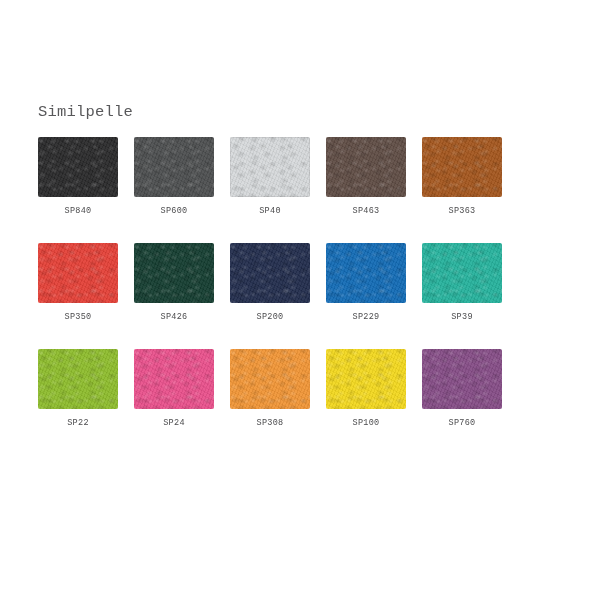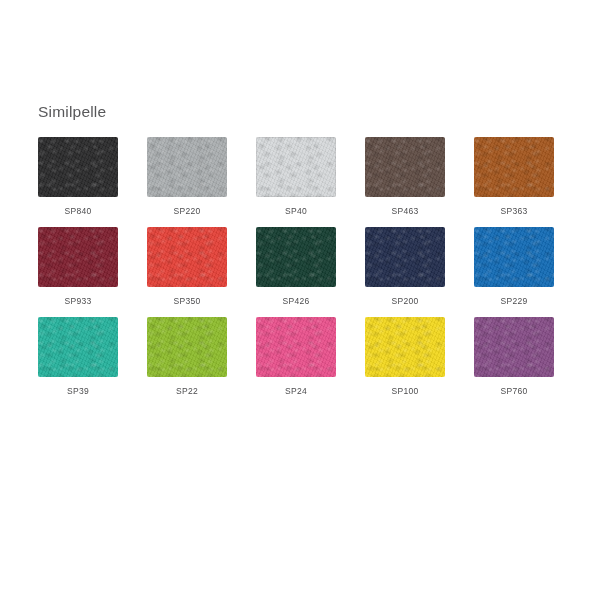--- a/index.html
+++ b/index.html
@@ -11,20 +11,21 @@
     height: 600px;
     background: #ffffff;
     font-family: "Liberation Sans", sans-serif;
     overflow: hidden;
   }
   #page {
     position: relative;
     width: 600px;
     height: 524px;
     background: #ffffff;
+    font-family: Liberation Mono, monospace;
   }
   #palette-title {
     position: absolute;
     left: 38px;
     top: 102px;
     font-size: 15.5px;
     font-weight: 400;
     color: #58585a;
     letter-spacing: 0.2px;
     line-height: 20px;
@@ -32,20 +33,21 @@
   #swatch-grid {
     position: absolute;
     left: 38px;
     top: 137px;
     width: 516px;
     display: grid;
     grid-template-columns: repeat(5, 80px);
     grid-auto-rows: 90px;
     column-gap: 29px;
     row-gap: 0px;
+    gap: 16px;
   }
   .swatch-cell {
     width: 80px;
     position: relative;
   }
   .swatch-chip {
     width: 80px;
     height: 60px;
     border-radius: 2px;
     position: relative;
@@ -104,25 +106,25 @@
 
   <div id="swatch-grid">
       <div class="swatch-cell">
         <div class="swatch-chip" style="background-color: rgb(39, 39, 40);">
           <div class="grain"></div>
           <div class="grain2"></div>
         </div>
         <div class="swatch-label">SP840</div>
       </div>
       <div class="swatch-cell">
-        <div class="swatch-chip" style="background-color: rgb(168, 172, 174);">
-          <div class="grain"></div>
-          <div class="grain2"></div>
-        </div>
-        <div class="swatch-label">SP220</div>
+        <div class="swatch-chip" style="background-color: rgb(74, 76, 77);">
+          <div class="grain"></div>
+          <div class="grain2"></div>
+        </div>
+        <div class="swatch-label">SP600</div>
       </div>
       <div class="swatch-cell">
         <div class="swatch-chip light-chip" style="background-color: rgb(213, 216, 218);">
           <div class="grain"></div>
           <div class="grain2"></div>
         </div>
         <div class="swatch-label">SP40</div>
       </div>
       <div class="swatch-cell">
         <div class="swatch-chip" style="background-color: rgb(93, 74, 66);">
@@ -132,27 +134,20 @@
         <div class="swatch-label">SP463</div>
       </div>
       <div class="swatch-cell">
         <div class="swatch-chip" style="background-color: rgb(162, 84, 27);">
           <div class="grain"></div>
           <div class="grain2"></div>
         </div>
         <div class="swatch-label">SP363</div>
       </div>
       <div class="swatch-cell">
-        <div class="swatch-chip" style="background-color: rgb(124, 28, 44);">
-          <div class="grain"></div>
-          <div class="grain2"></div>
-        </div>
-        <div class="swatch-label">SP933</div>
-      </div>
-      <div class="swatch-cell">
         <div class="swatch-chip" style="background-color: rgb(227, 62, 53);">
           <div class="grain"></div>
           <div class="grain2"></div>
         </div>
         <div class="swatch-label">SP350</div>
       </div>
       <div class="swatch-cell">
         <div class="swatch-chip" style="background-color: rgb(18, 59, 46);">
           <div class="grain"></div>
           <div class="grain2"></div>
@@ -188,20 +183,27 @@
         <div class="swatch-label">SP22</div>
       </div>
       <div class="swatch-cell">
         <div class="swatch-chip" style="background-color: rgb(232, 78, 138);">
           <div class="grain"></div>
           <div class="grain2"></div>
         </div>
         <div class="swatch-label">SP24</div>
       </div>
       <div class="swatch-cell">
+        <div class="swatch-chip" style="background-color: rgb(240, 148, 52);">
+          <div class="grain"></div>
+          <div class="grain2"></div>
+        </div>
+        <div class="swatch-label">SP308</div>
+      </div>
+      <div class="swatch-cell">
         <div class="swatch-chip" style="background-color: rgb(242, 215, 28);">
           <div class="grain"></div>
           <div class="grain2"></div>
         </div>
         <div class="swatch-label">SP100</div>
       </div>
       <div class="swatch-cell">
         <div class="swatch-chip" style="background-color: rgb(131, 74, 132);">
           <div class="grain"></div>
           <div class="grain2"></div>

